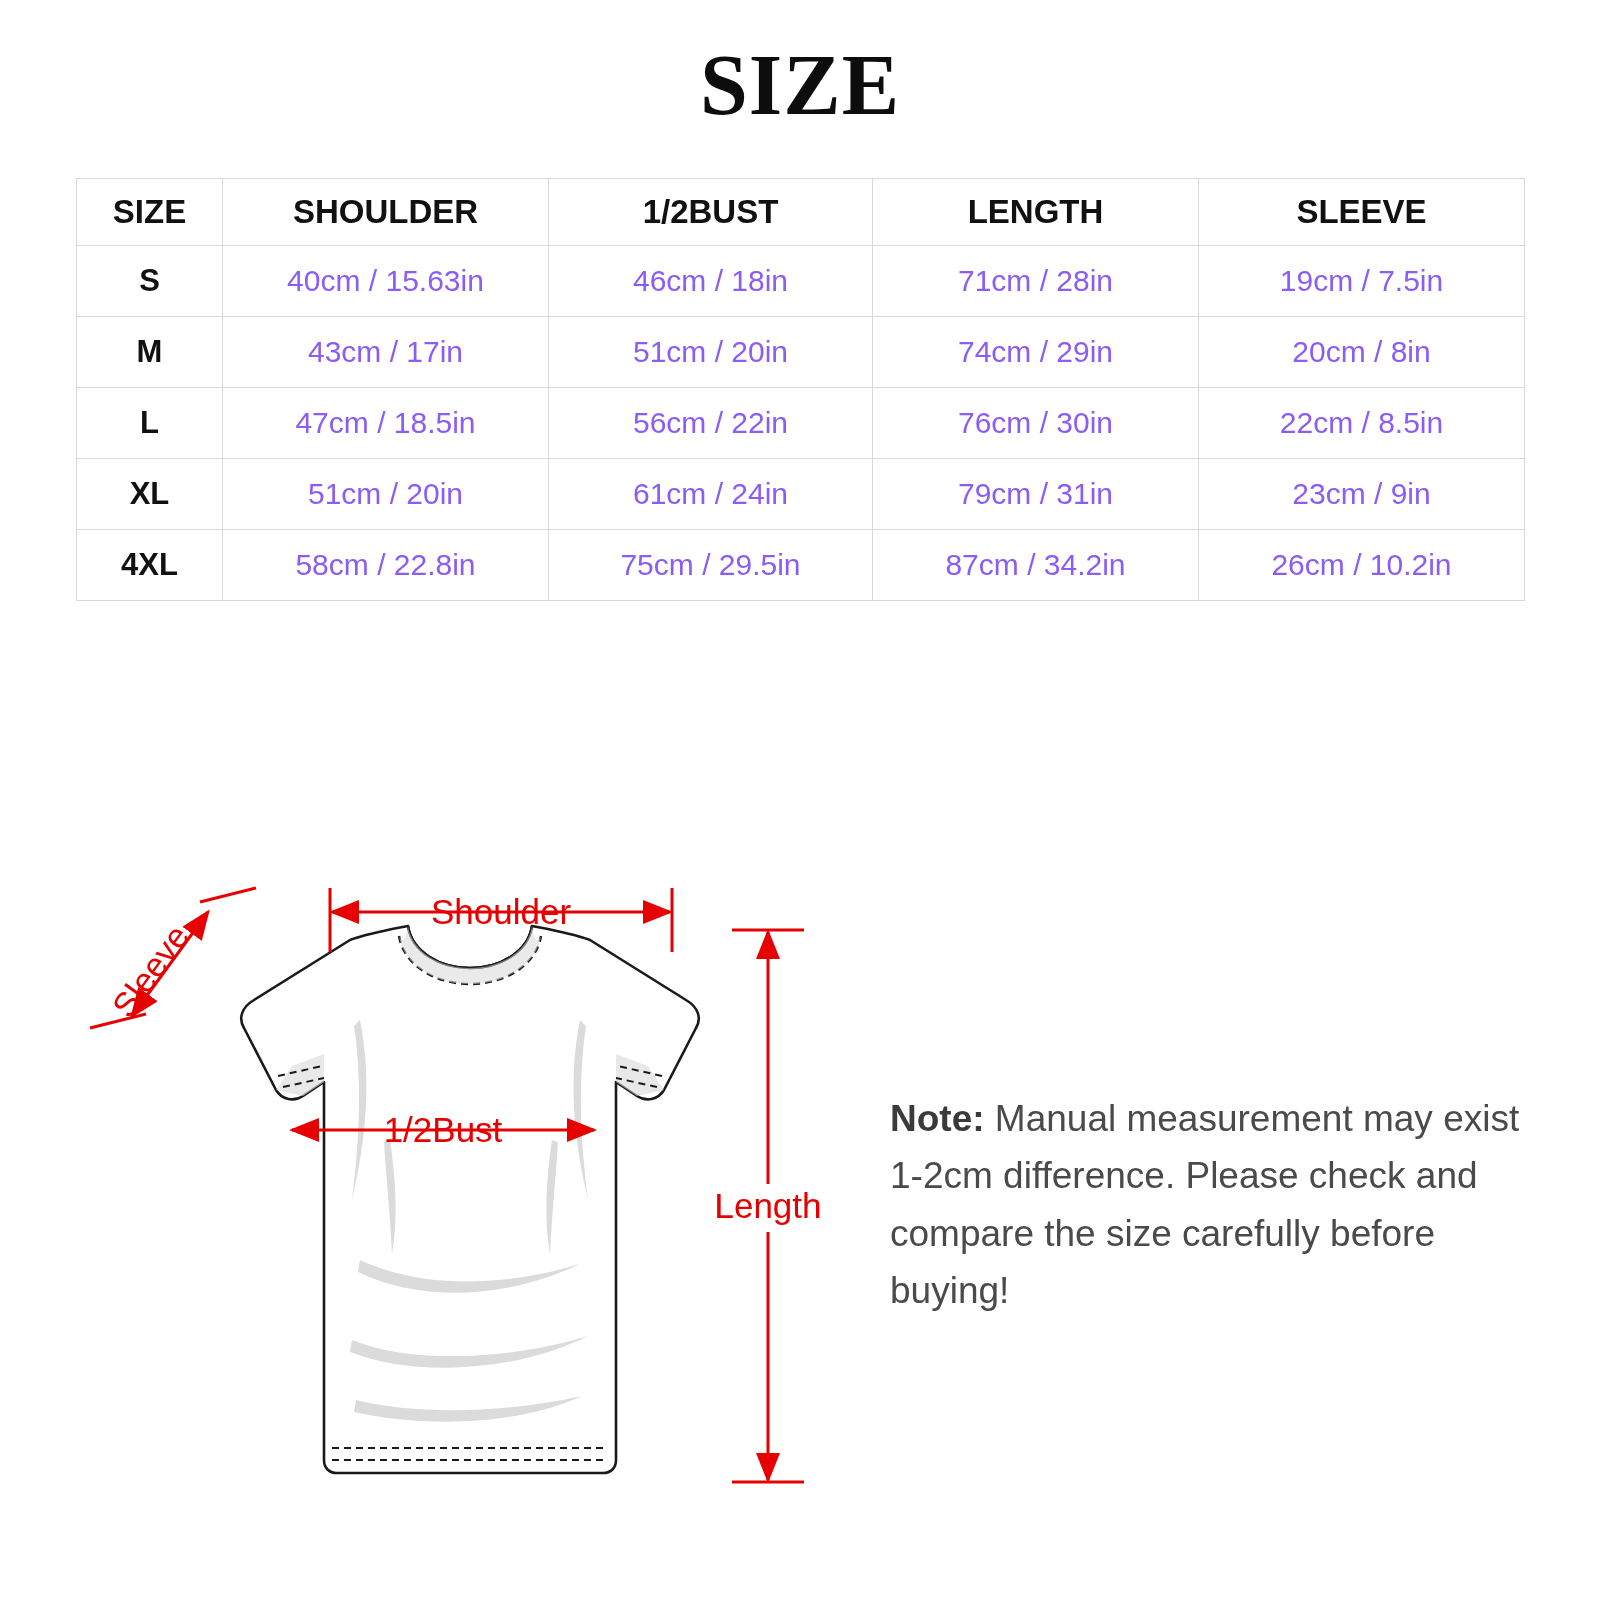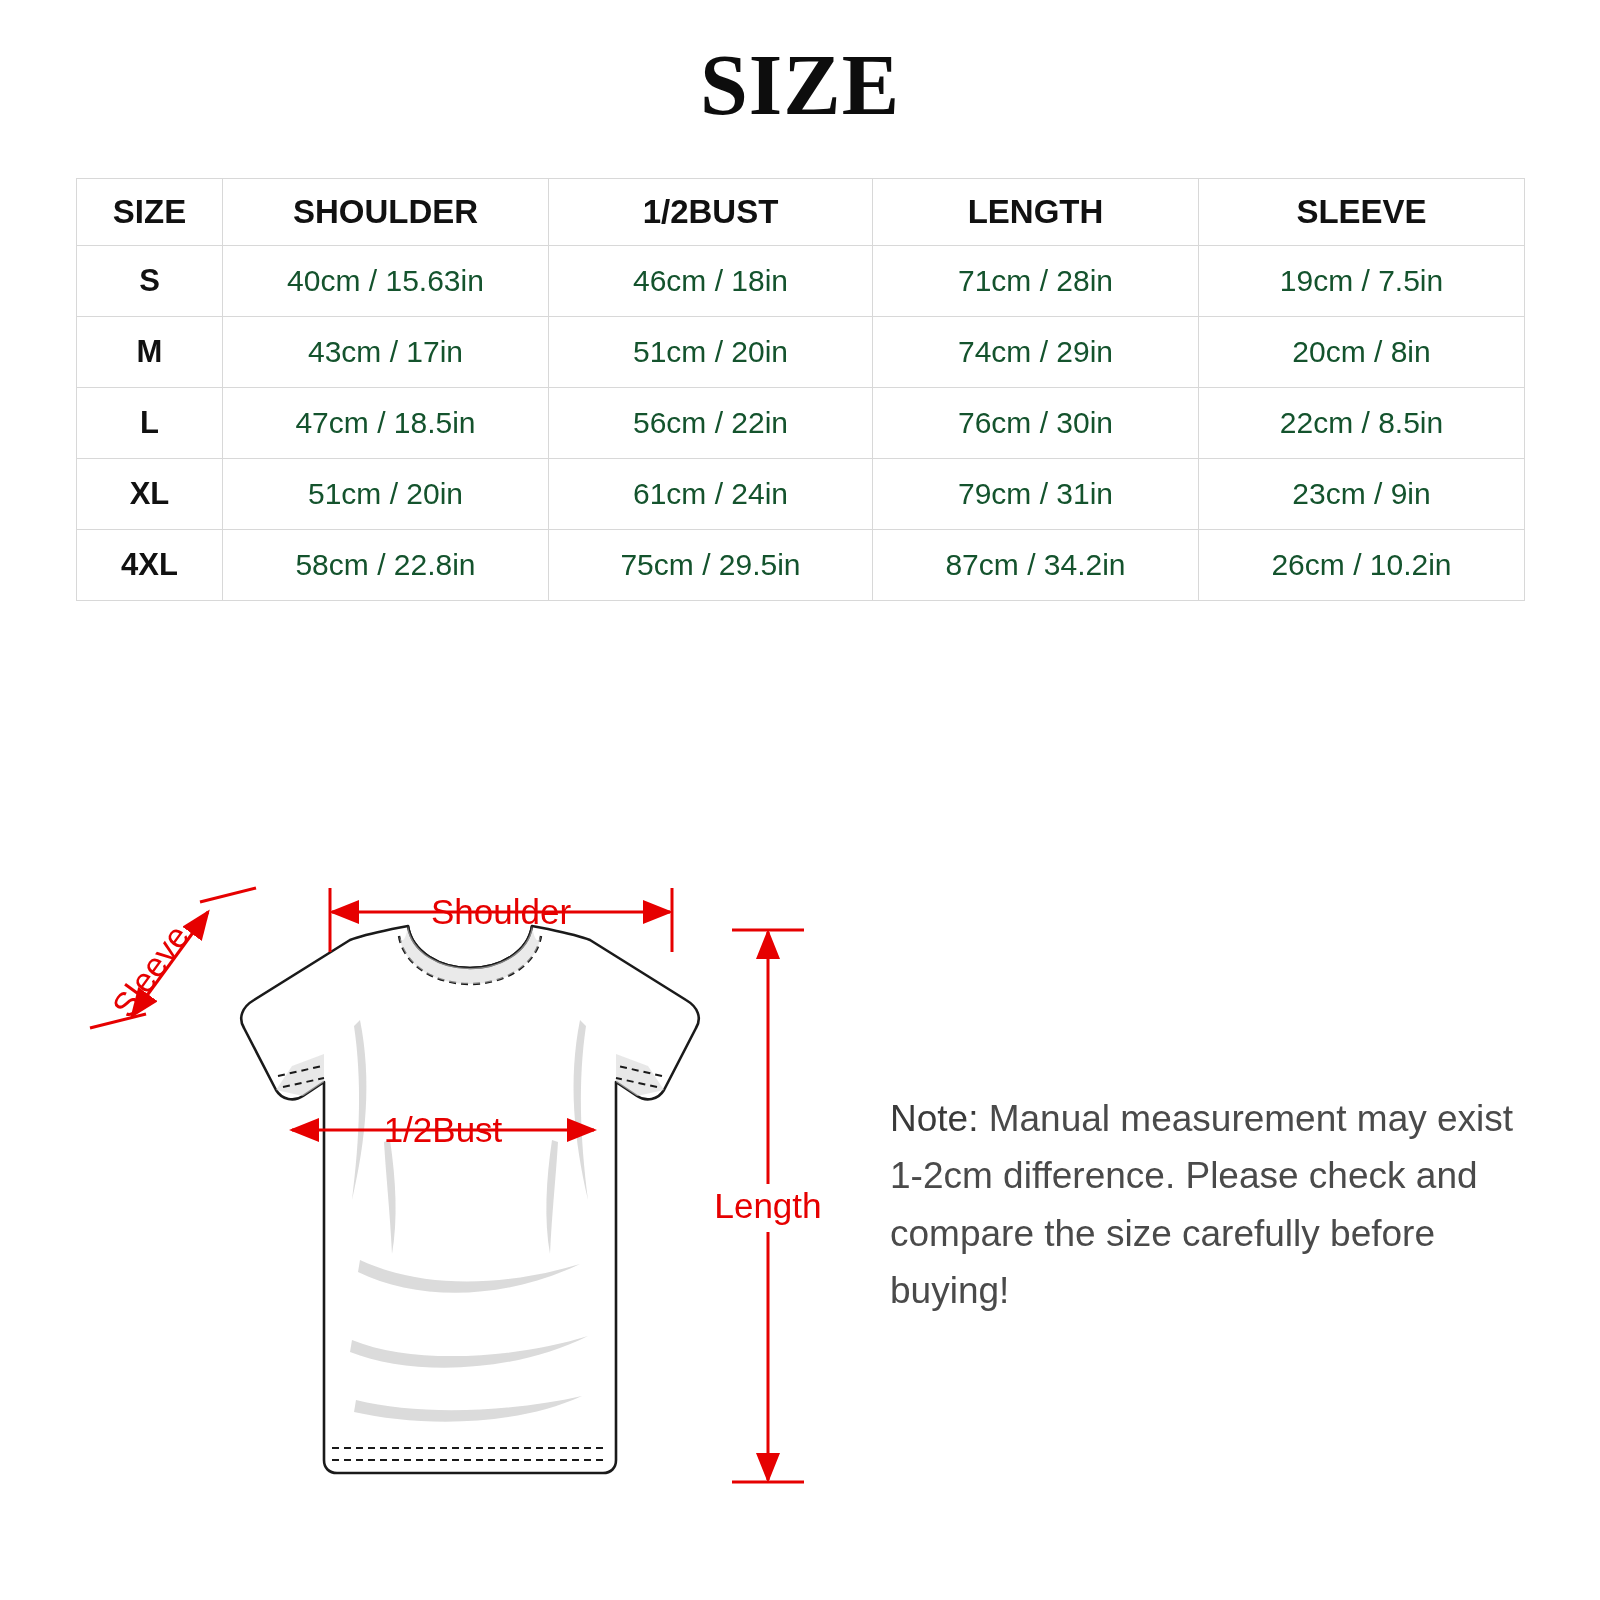--- a/index.html
+++ b/index.html
@@ -53,21 +53,21 @@
     height: 66px;
   }
   #size-table tbody td.sz {
     font-size: 31px;
     font-weight: bold;
     color: #111111;
   }
   #size-table tbody td.val {
     font-size: 30px;
     font-weight: normal;
-    color: #14532d;
+    color: #8b5cf6;
   }
   col.c0 { width: 146px; }
   col.c1 { width: 326px; }
   col.c2 { width: 324px; }
   col.c3 { width: 326px; }
   col.c4 { width: 326px; }
 
   
   #diagram {
     position: absolute;
@@ -82,21 +82,21 @@
   #note {
     position: absolute;
     top: 1090px;
     left: 890px;
     width: 660px;
     font-size: 37px;
     line-height: 1.55;
     color: #4a4a4a;
   }
   #note .note-label {
-    font-weight: normal;
+    font-weight: bold;
     color: #3a3a3a;
   }
 </style>
 </head>
 <body>
 
 <div id="size-title">SIZE</div>
 
 <table id="size-table">
   <colgroup>

